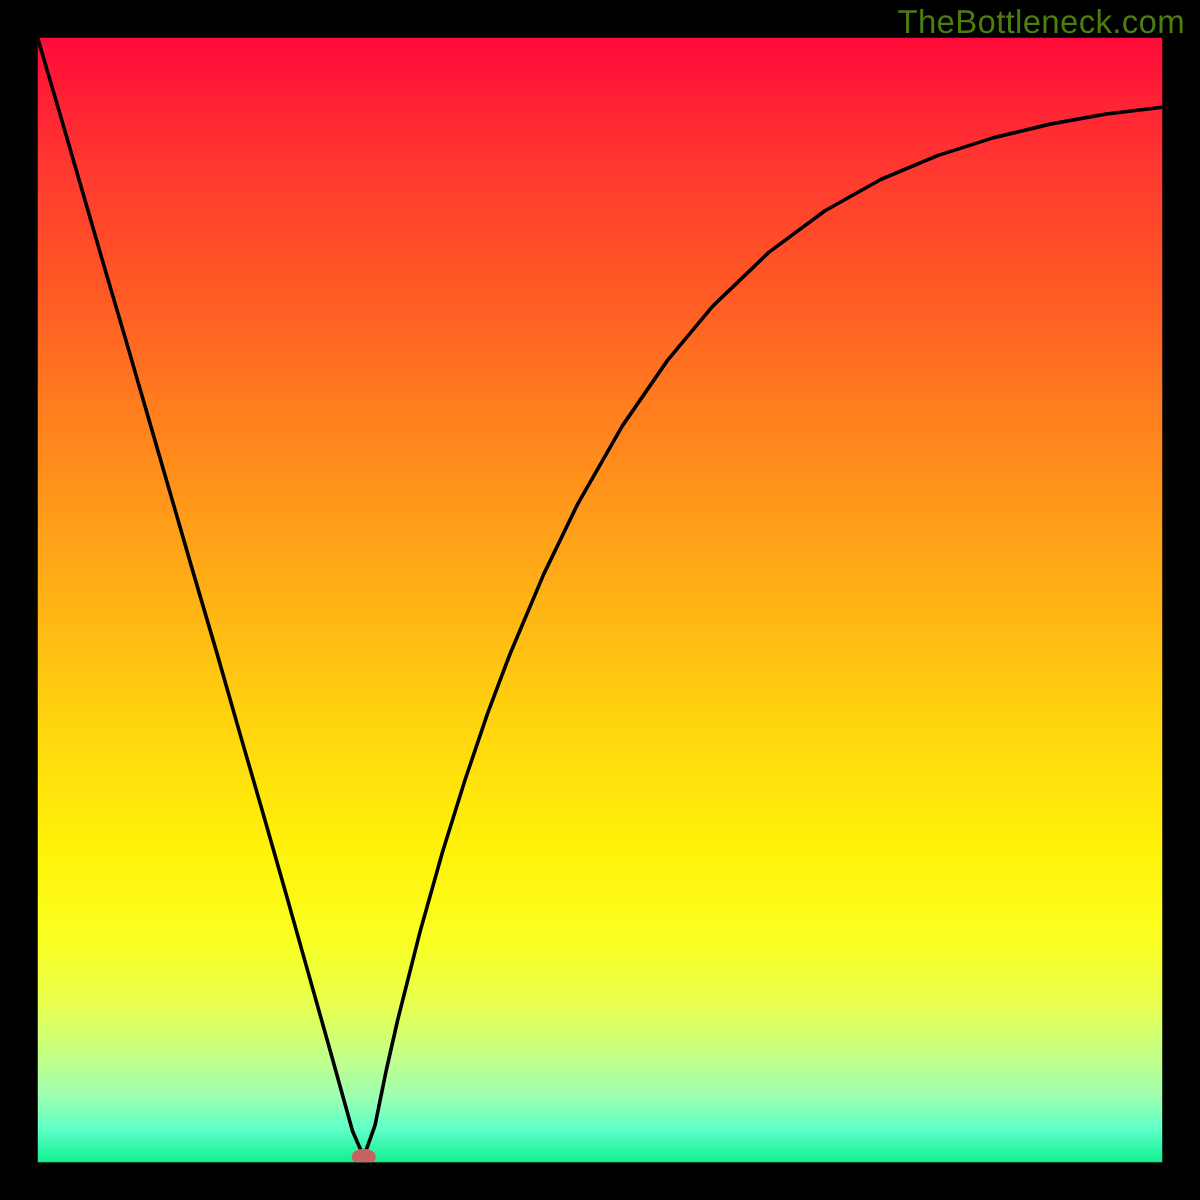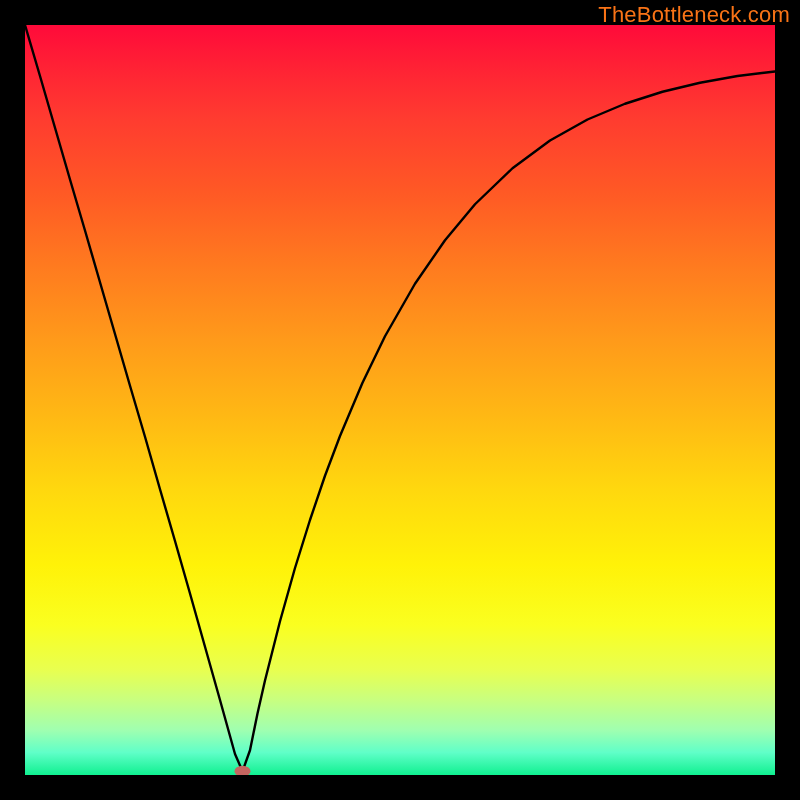--- a/index.html
+++ b/index.html
@@ -53,21 +53,21 @@
     position: absolute;
     left: 0;
     top: 0;
     width: 100%;
     height: 100%;
   }
   .watermark {
     position: absolute;
     top: 2px;
     right: 10px;
-    color: #f97316;
+    color: #4d7c0f;
     font-size: 22px;
     letter-spacing: 0.2px;
     font-weight: 500;
   }
 </style>
 </head>
 <body>
 <div class="frame">
 
   <div class="watermark">TheBottleneck.com</div>

